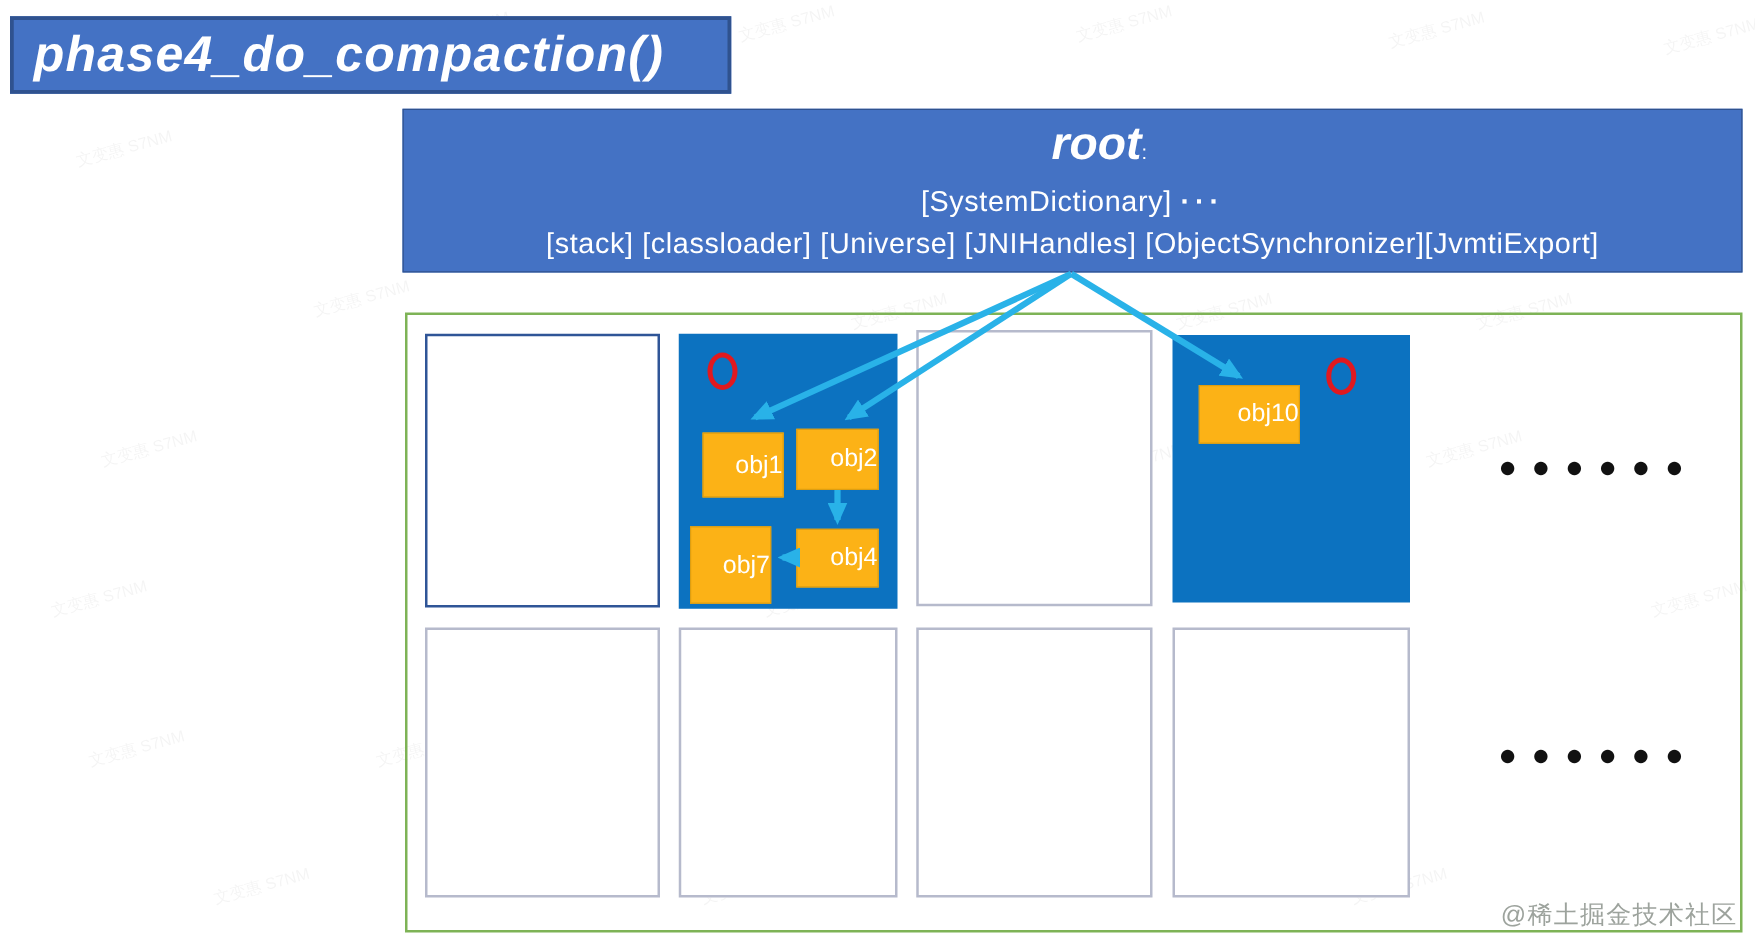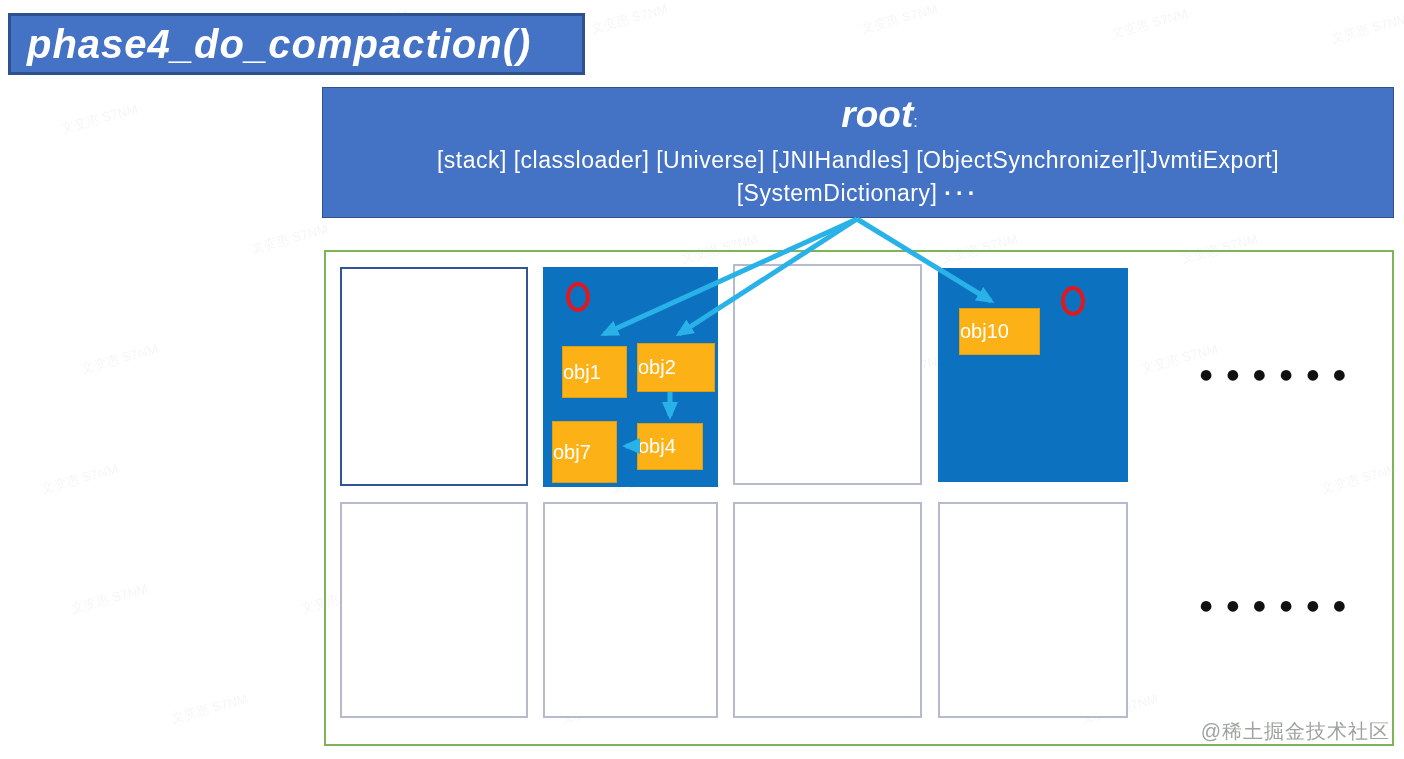--- a/index.html
+++ b/index.html
@@ -41,21 +41,21 @@
     border:2px solid var(--green);background:transparent;
   }
 
   .region{position:absolute;background:#fff;}
   .region.navy{border:2px solid var(--navy);}
   .region.light{border:2px solid var(--light-border);}
   .region.filled{background:var(--region-blue);border:none;}
 
   .obj{
     position:absolute;background:var(--orange);border:1px solid var(--orange-border);
-    color:#fff;font-size:20px;display:flex;align-items:center;justify-content:flex-start;
+    color:#fff;font-size:20px;display:flex;align-items:center;justify-content:flex-end;
   }
 
   .red-o{
     position:absolute;width:24px;height:30px;border:4px solid var(--red);
     border-radius:50%;background:transparent;
   }
 
   .dots{
     position:absolute;color:var(--dot);font-size:14px;letter-spacing:5px;
     white-space:nowrap;font-family:"DejaVu Sans",sans-serif;
@@ -103,37 +103,37 @@
 <span class="wm" style="left:1320px;top:470px">文变惠 S7NM</span>
 
 <div class="abs title-box">
   <span>phase4_do_compaction()</span>
 </div>
 
 <div class="abs root-box">
   <div class="root-title">
     <span>root</span><span class="colon">:</span>
   </div>
-  <div class="root-line">[stack] [classloader] [Universe] [JNIHandles] [ObjectSynchronizer][JvmtiExport]</div>
   <div class="root-line">
     <span>[SystemDictionary]</span>
     <span class="cdots">···</span>
   </div>
+  <div class="root-line">[stack] [classloader] [Universe] [JNIHandles] [ObjectSynchronizer][JvmtiExport]</div>
 </div>
 
 <div class="abs heap-container"></div>
 
 <div class="abs region navy" style="left:340px;top:267px;width:188px;height:219px"></div>
 
 <div class="abs region filled" style="left:543px;top:267px;width:175px;height:220px">
   <div class="red-o" style="left:23px;top:15px"></div>
   <div class="obj" style="left:19px;top:79px;width:65px;height:52px">
       <span>obj1</span>
     </div>
-  <div class="obj" style="left:94px;top:76px;width:78px;height:49px">
+  <div class="obj" style="left:94px;top:76px;width:66px;height:49px">
       <span>obj2</span>
     </div>
   <div class="obj" style="left:9px;top:154px;width:65px;height:62px">
       <span>obj7</span>
     </div>
   <div class="obj" style="left:94px;top:156px;width:66px;height:47px">
       <span>obj4</span>
     </div>
 </div>
 

